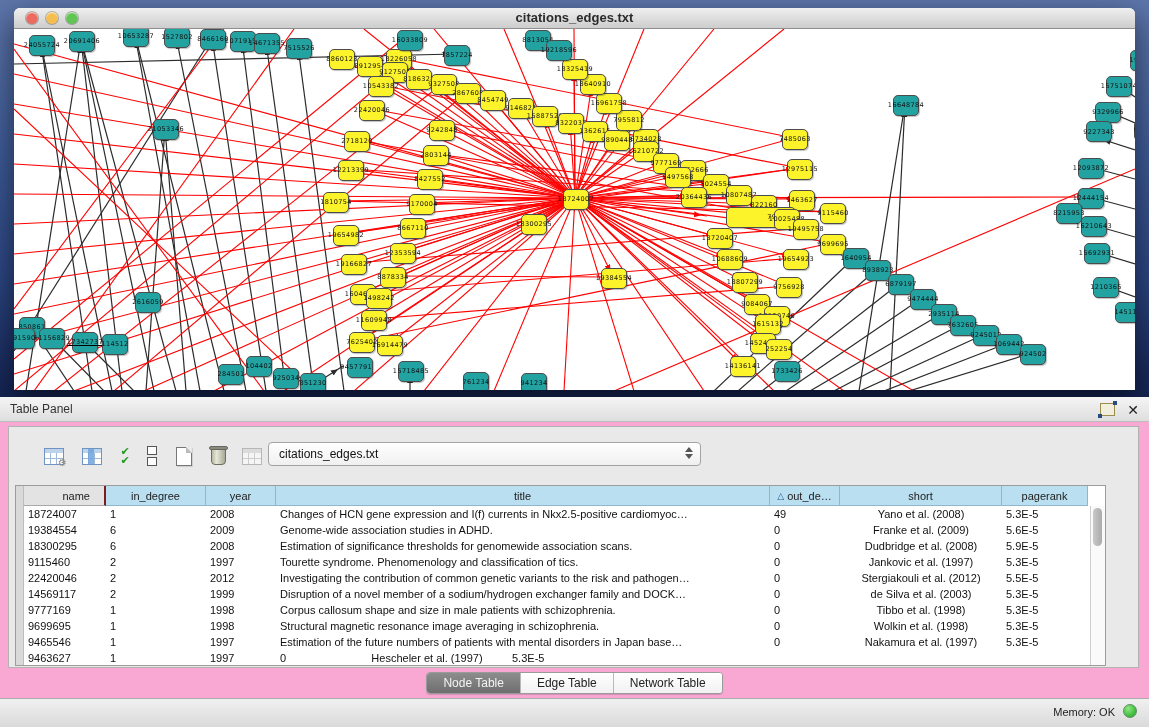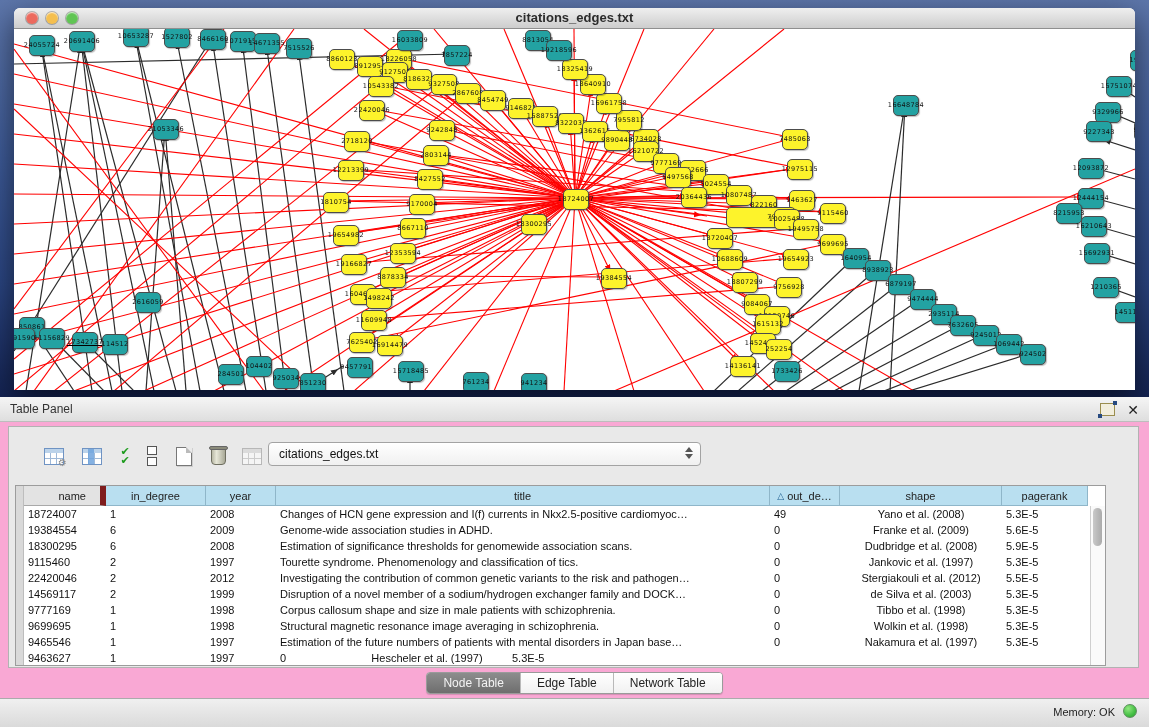--- a/index.html
+++ b/index.html
@@ -59,21 +59,21 @@
   .combo .stepper{position:absolute;right:7px;top:4px;display:flex;flex-direction:column;gap:2px;align-items:center;}
   .combo .stepper i{width:0;height:0;border-left:4px solid transparent;border-right:4px solid transparent;display:block;}
   .combo .stepper .up{border-bottom:5px solid #555;}
   .combo .stepper .dn{border-top:5px solid #555;}
   
   .tbl{position:absolute;left:6px;top:58px;width:1091px;height:181px;background:#fff;border:1px solid #9c9c9c;
     box-sizing:border-box;overflow:hidden;}
   .thead{display:flex;height:20px;font-size:11px;color:#222;}
   .th{background:#b9dff0;border-right:1px solid #8fb6c9;border-bottom:1px solid #8fb6c9;box-sizing:border-box;
     display:flex;align-items:center;justify-content:center;gap:3px;overflow:hidden;white-space:nowrap;}
-  .th.gray{background:#e3e3e3;border-right:6px solid #7f1d1d;border-bottom:1px solid #a9a9a9;justify-content:flex-end;padding-right:14px;}
+  .th.gray{background:#e3e3e3;border-right:2px solid #7f1d1d;border-bottom:1px solid #a9a9a9;justify-content:flex-end;padding-right:14px;}
   .sort-tri{font-size:9px;color:#1c5d8f;}
   .trow{display:flex;height:16px;font-size:11px;color:#111;align-items:center;}
   .td{overflow:hidden;white-space:nowrap;box-sizing:border-box;padding:0 4px;}
   .gutter{width:8px;background:#d9d9d9;border-right:1px solid #bdbdbd;height:100%;box-sizing:border-box;flex:none;}
   .vscroll{position:absolute;right:0;top:20px;width:14px;height:160px;background:#fafafa;border-left:1px solid #cfcfcf;}
   .vscroll .thumb{position:absolute;left:2px;top:2px;width:9px;height:38px;background:linear-gradient(90deg,#c9c9c9,#ababab);border-radius:5px;}
   
   .tabbar{position:absolute;left:0;top:271px;width:1149px;height:30px;display:flex;justify-content:center;align-items:center;}
   .seg{display:flex;border:1px solid #9a9a9a;border-radius:4px;overflow:hidden;background:#fff;
     box-shadow:0 1px 1px rgba(0,0,0,.15);font-size:12px;}
@@ -692,21 +692,21 @@
             <span>year</span>
           </div>
           <div class="th" style="width: 494px;">
             <span>title</span>
           </div>
           <div class="th" style="width: 70px;">
             <span class="sort-tri">△</span>
             <span>out_de…</span>
           </div>
           <div class="th" style="width: 162px;">
-            <span>shape</span>
+            <span>short</span>
           </div>
           <div class="th" style="width: 86px;">
             <span>pagerank</span>
           </div>
         </div>
       <div id="tbody">
           <div class="trow">
             <div class="gutter"></div>
             <div class="td" style="width: 82px;">18724007</div>
             <div class="td" style="width: 100px;">1</div>

